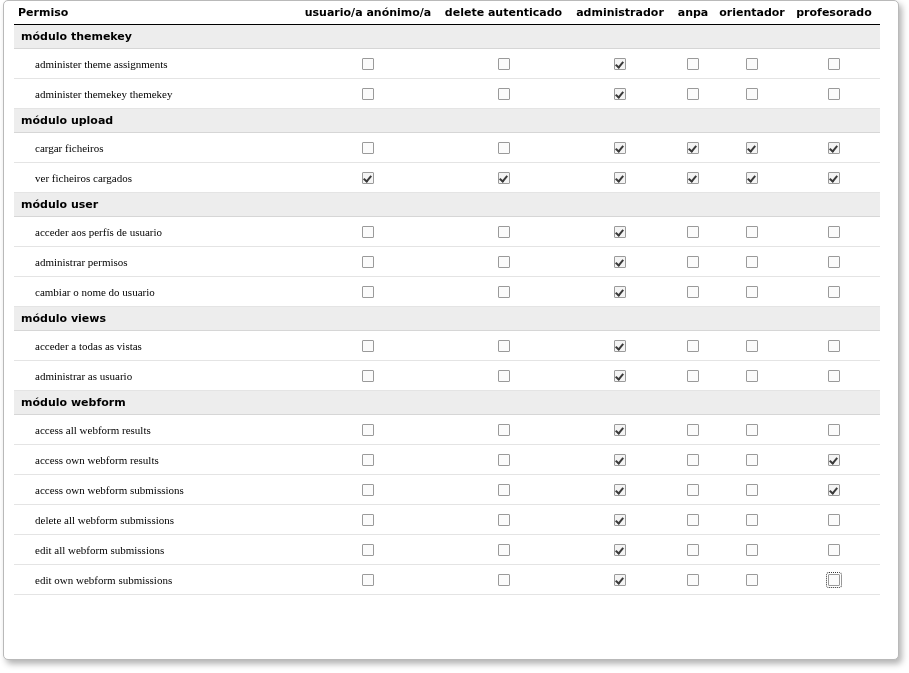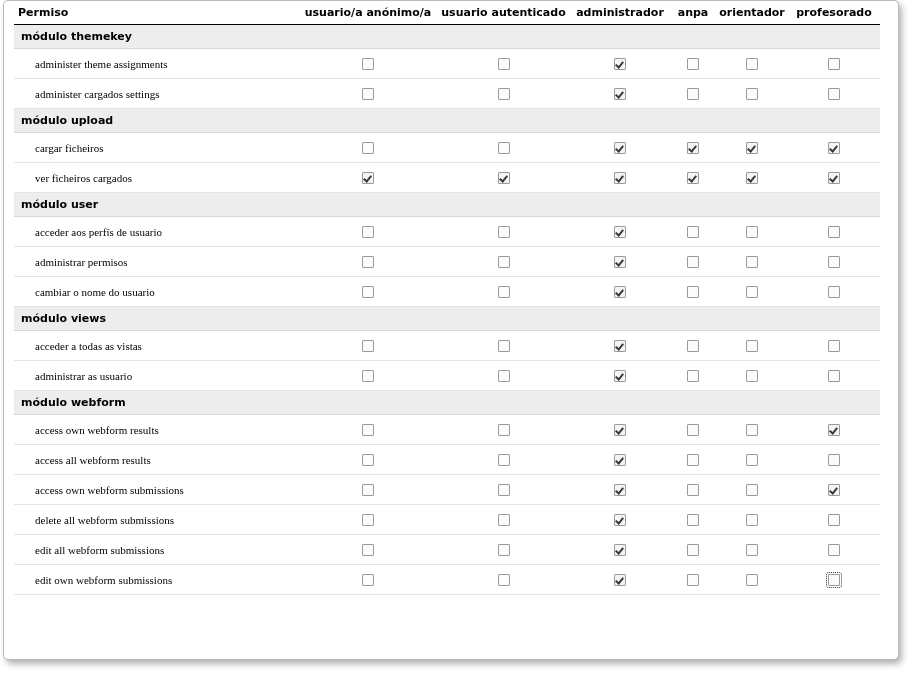--- a/index.html
+++ b/index.html
@@ -128,42 +128,42 @@
           <col class="c2">
           <col class="c3">
           <col class="c4">
           <col class="c5">
           <col class="c6">
       </colgroup>
       <thead>
         <tr>
           <th class="permcol">Permiso</th>
           <th>usuario/a anónimo/a</th>
-          <th>usuario autenticado</th>
+          <th>delete autenticado</th>
           <th>administrador</th>
           <th>anpa</th>
           <th>orientador</th>
           <th>profesorado</th>
         </tr>
       </thead>
       <tbody id="perm-body">
           <tr class="grouprow">
             <td colspan="7">módulo themekey</td>
           </tr>
           <tr>
             <td class="permname">administer theme assignments</td>
             <td class="cb"><span class="box" role="checkbox"></span></td>
             <td class="cb"><span class="box" role="checkbox"></span></td>
             <td class="cb"><span class="box checked" role="checkbox"></span></td>
             <td class="cb"><span class="box" role="checkbox"></span></td>
             <td class="cb"><span class="box" role="checkbox"></span></td>
             <td class="cb"><span class="box" role="checkbox"></span></td>
           </tr>
           <tr>
-            <td class="permname">administer cargados settings</td>
+            <td class="permname">administer themekey themekey</td>
             <td class="cb"><span class="box" role="checkbox"></span></td>
             <td class="cb"><span class="box" role="checkbox"></span></td>
             <td class="cb"><span class="box checked" role="checkbox"></span></td>
             <td class="cb"><span class="box" role="checkbox"></span></td>
             <td class="cb"><span class="box" role="checkbox"></span></td>
             <td class="cb"><span class="box" role="checkbox"></span></td>
           </tr>
           <tr class="grouprow">
             <td colspan="7">módulo upload</td>
           </tr>
@@ -233,36 +233,36 @@
             <td class="cb"><span class="box" role="checkbox"></span></td>
             <td class="cb"><span class="box checked" role="checkbox"></span></td>
             <td class="cb"><span class="box" role="checkbox"></span></td>
             <td class="cb"><span class="box" role="checkbox"></span></td>
             <td class="cb"><span class="box" role="checkbox"></span></td>
           </tr>
           <tr class="grouprow">
             <td colspan="7">módulo webform</td>
           </tr>
           <tr>
+            <td class="permname">access all webform results</td>
+            <td class="cb"><span class="box" role="checkbox"></span></td>
+            <td class="cb"><span class="box" role="checkbox"></span></td>
+            <td class="cb"><span class="box checked" role="checkbox"></span></td>
+            <td class="cb"><span class="box" role="checkbox"></span></td>
+            <td class="cb"><span class="box" role="checkbox"></span></td>
+            <td class="cb"><span class="box" role="checkbox"></span></td>
+          </tr>
+          <tr>
             <td class="permname">access own webform results</td>
             <td class="cb"><span class="box" role="checkbox"></span></td>
             <td class="cb"><span class="box" role="checkbox"></span></td>
             <td class="cb"><span class="box checked" role="checkbox"></span></td>
             <td class="cb"><span class="box" role="checkbox"></span></td>
             <td class="cb"><span class="box" role="checkbox"></span></td>
             <td class="cb"><span class="box checked" role="checkbox"></span></td>
-          </tr>
-          <tr>
-            <td class="permname">access all webform results</td>
-            <td class="cb"><span class="box" role="checkbox"></span></td>
-            <td class="cb"><span class="box" role="checkbox"></span></td>
-            <td class="cb"><span class="box checked" role="checkbox"></span></td>
-            <td class="cb"><span class="box" role="checkbox"></span></td>
-            <td class="cb"><span class="box" role="checkbox"></span></td>
-            <td class="cb"><span class="box" role="checkbox"></span></td>
           </tr>
           <tr>
             <td class="permname">access own webform submissions</td>
             <td class="cb"><span class="box" role="checkbox"></span></td>
             <td class="cb"><span class="box" role="checkbox"></span></td>
             <td class="cb"><span class="box checked" role="checkbox"></span></td>
             <td class="cb"><span class="box" role="checkbox"></span></td>
             <td class="cb"><span class="box" role="checkbox"></span></td>
             <td class="cb"><span class="box checked" role="checkbox"></span></td>
           </tr>

